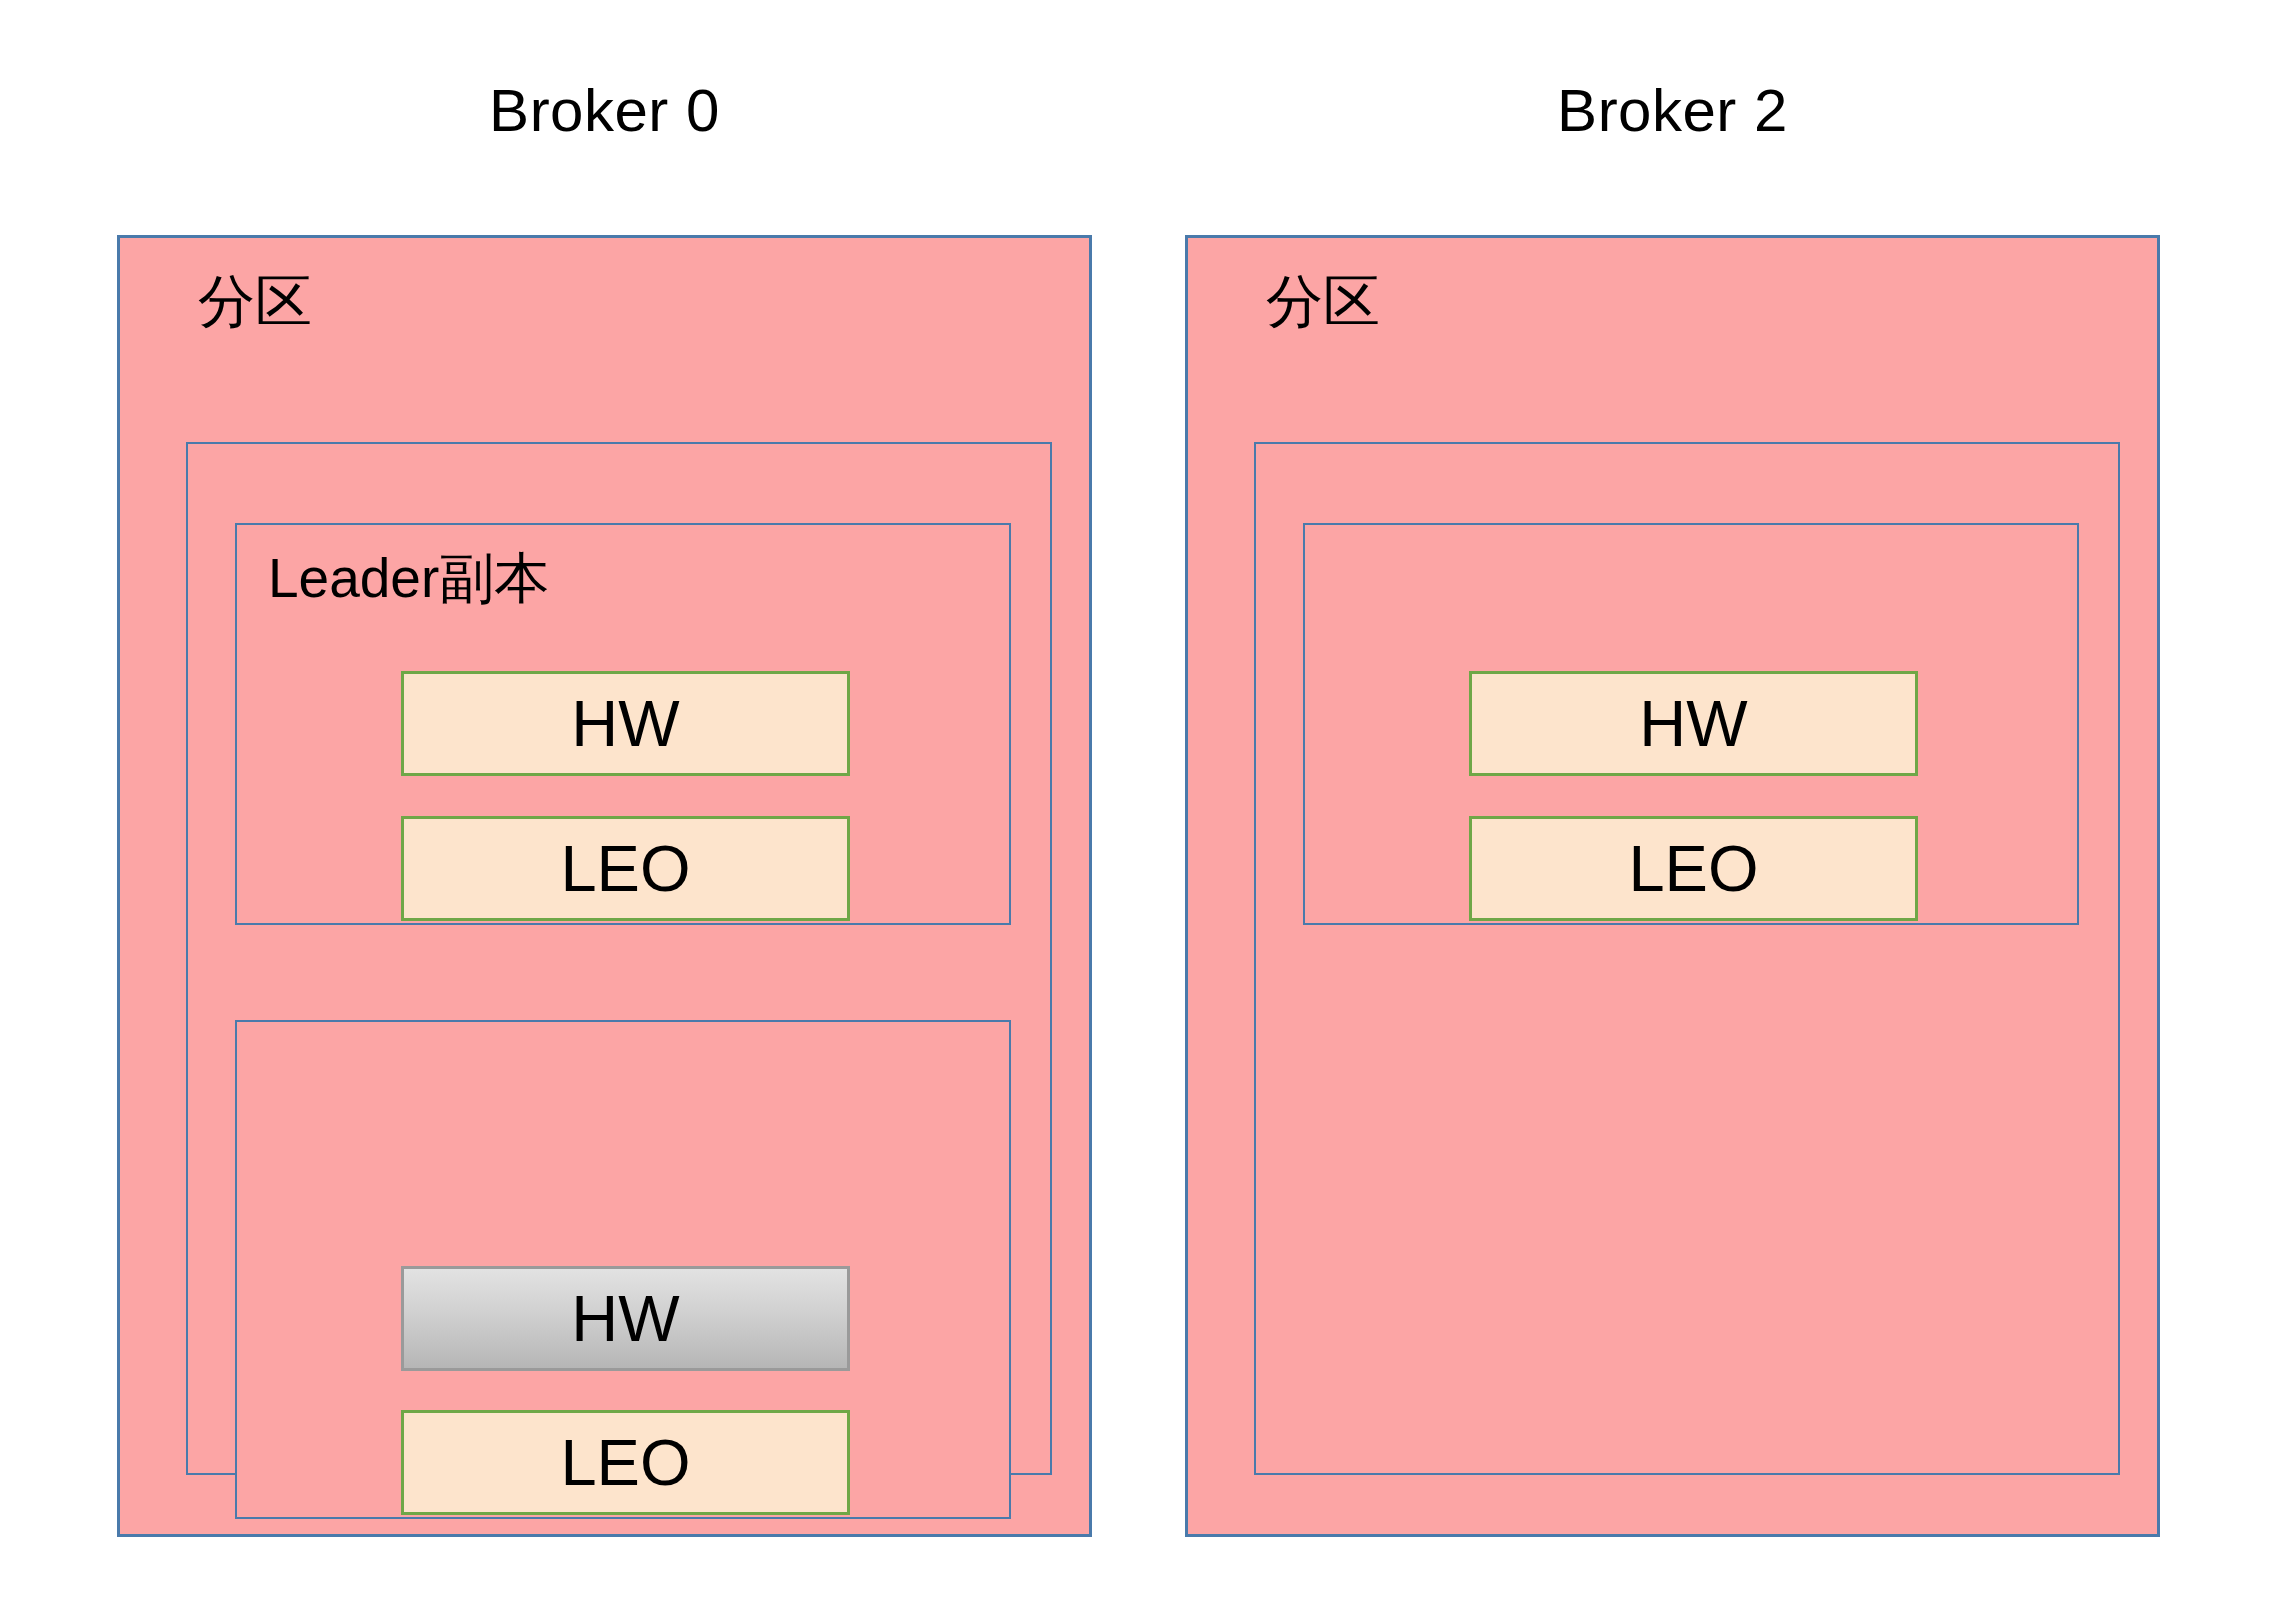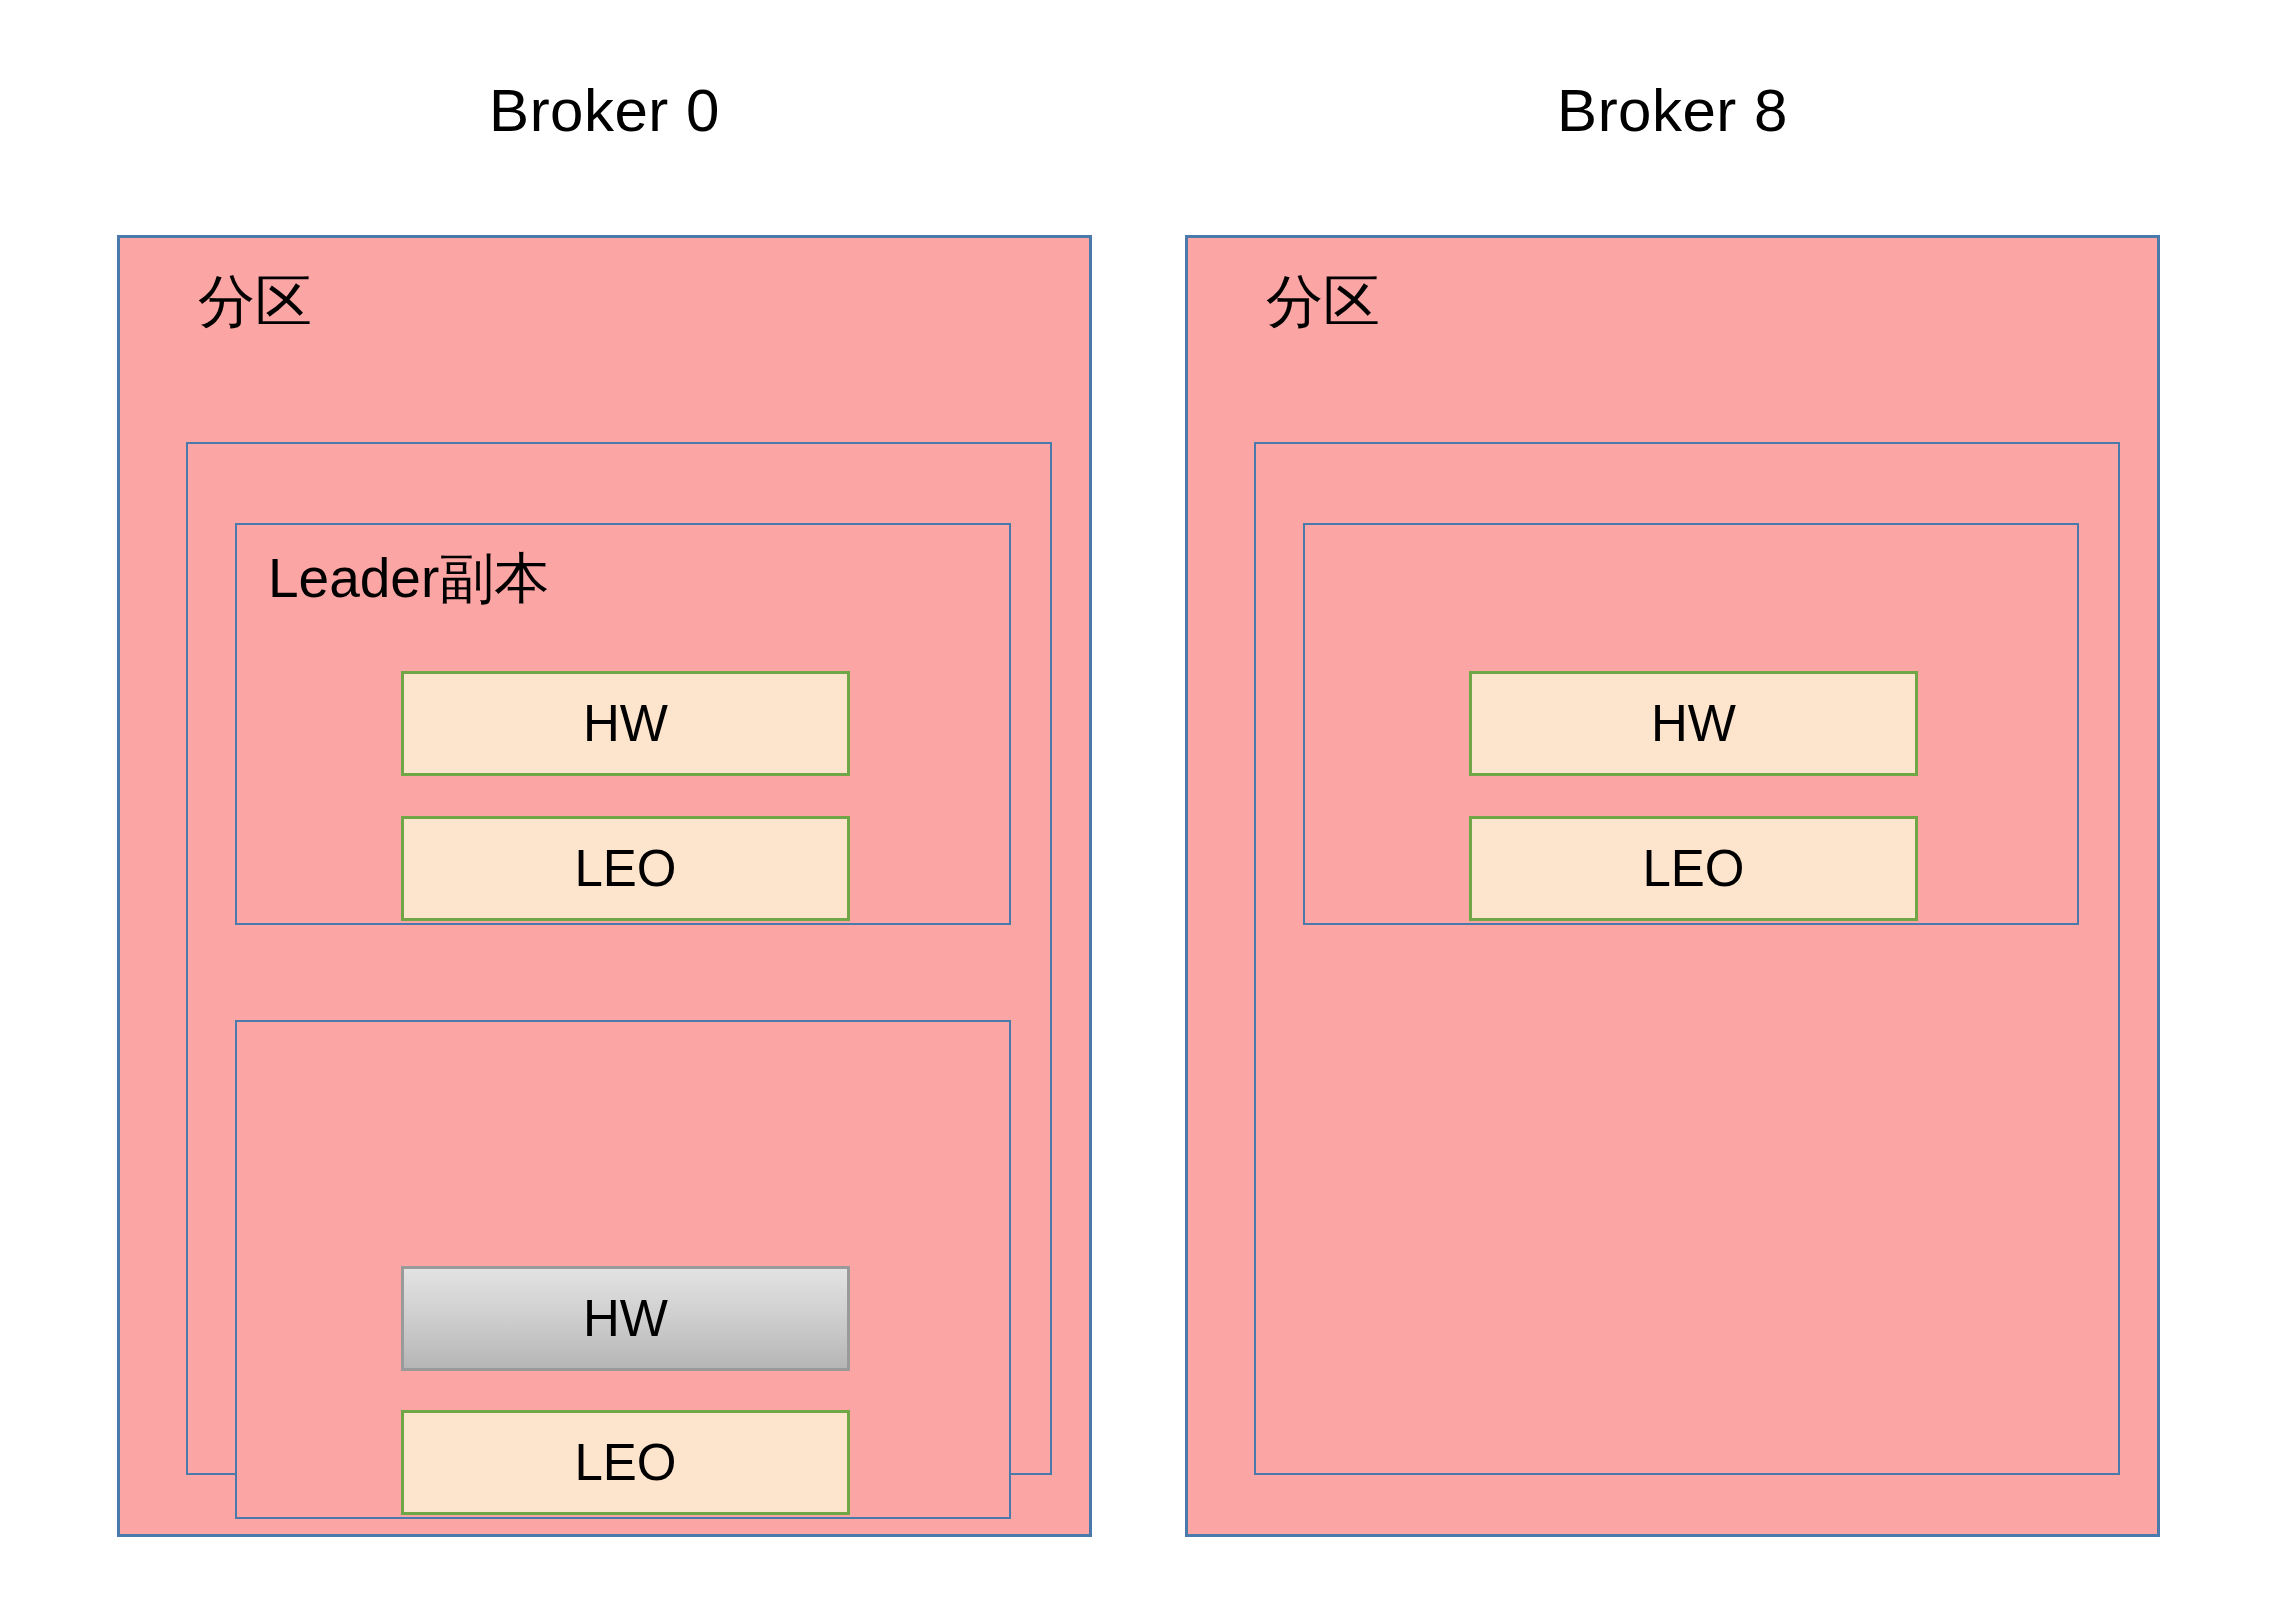--- a/index.html
+++ b/index.html
@@ -105,21 +105,21 @@
   
   .chip {
     position: absolute;
     left: 164px;
     width: 449px;
     height: 105px;
     box-sizing: border-box;
     display: flex;
     align-items: center;
     justify-content: center;
-    font-size: 51px;
+    font-size: 65px;
     line-height: 1;
     color: #000000;
   }
   .chip.orange {
     background: #fde4cc;
     border: 3.9px solid #6fa747;
   }
   .chip.gray {
     background: linear-gradient(to bottom, #e2e2e2 0%, #d0d0d0 45%, #b6b6b6 100%);
     border: 3.9px solid #9a9a9a;
@@ -155,21 +155,21 @@
           <div class="chip gray row1">HW</div>
           <div class="chip orange row2">LEO</div>
         </div>
 
       </div>
     </div>
   </div>
 
   <div class="broker-col right">
 
-    <div class="broker-title">Broker 8</div>
+    <div class="broker-title">Broker 2</div>
 
     <div class="blue-box broker-box">
 
       <div class="partition-label">分区</div>
 
       <div class="blue-box inner partition-box">
 
         <div class="blue-box inner replica-box follower">
           <div class="chip orange row1">HW</div>
           <div class="chip orange row2">LEO</div>

